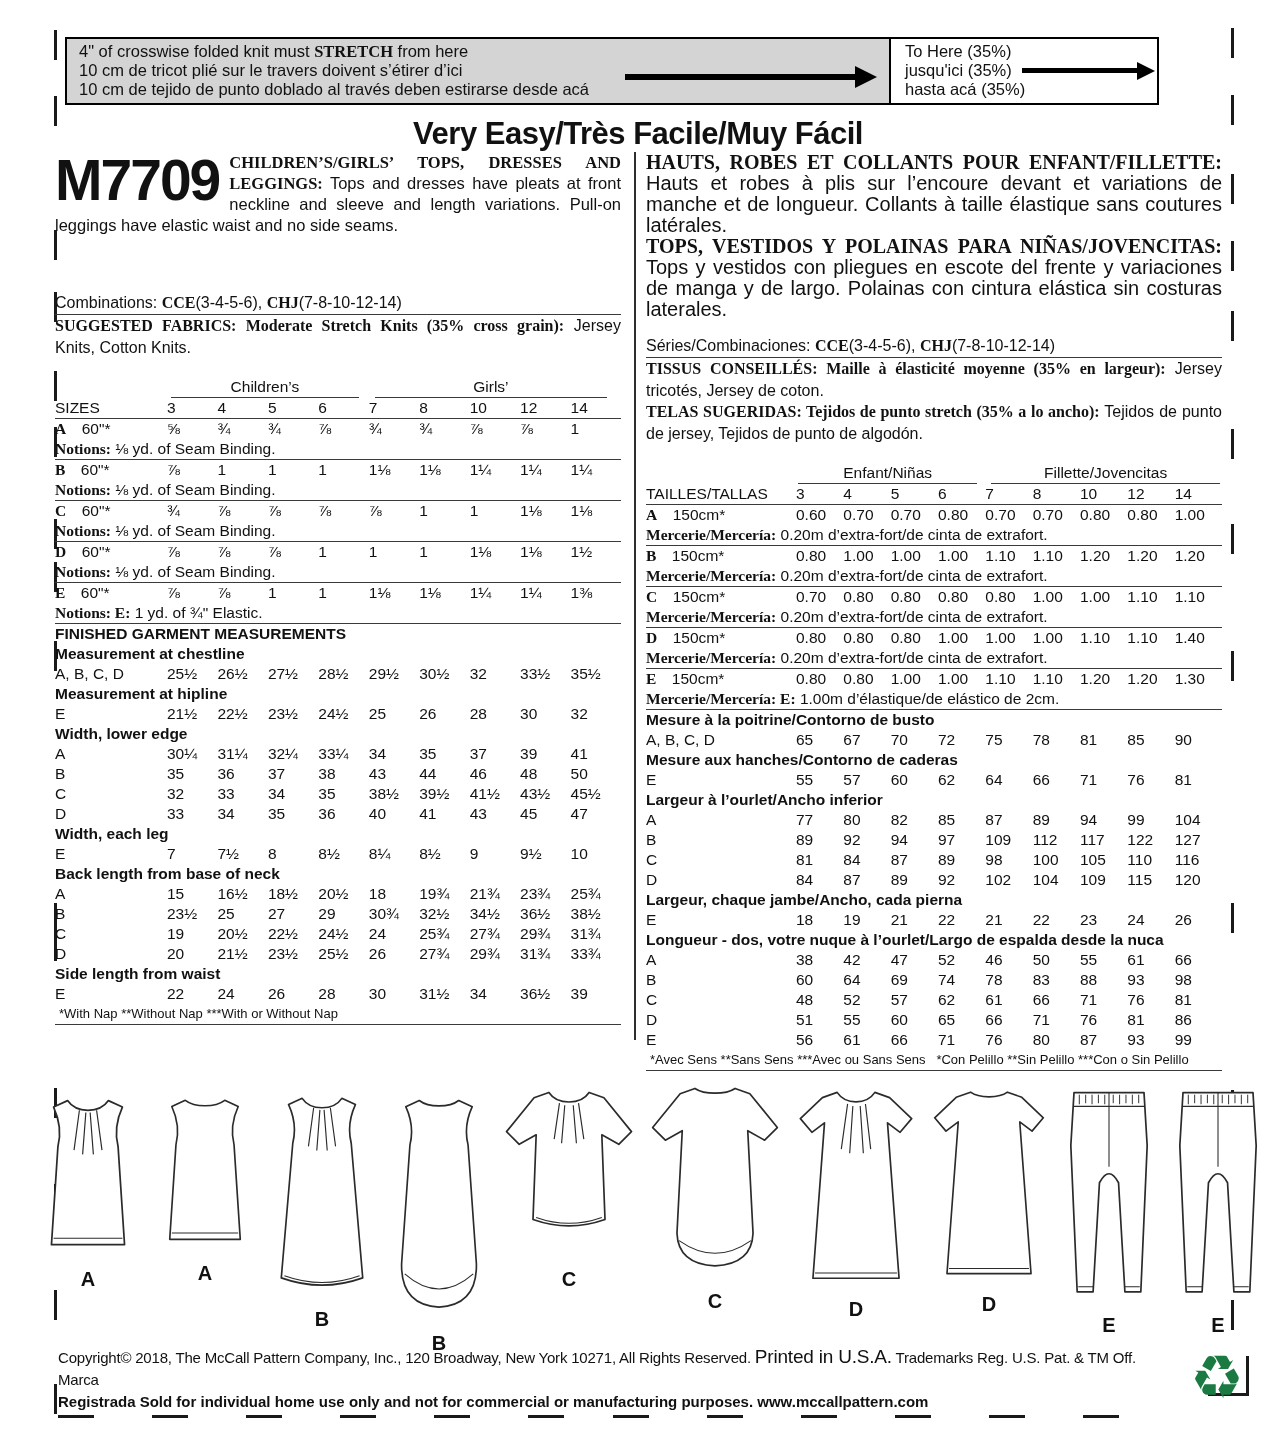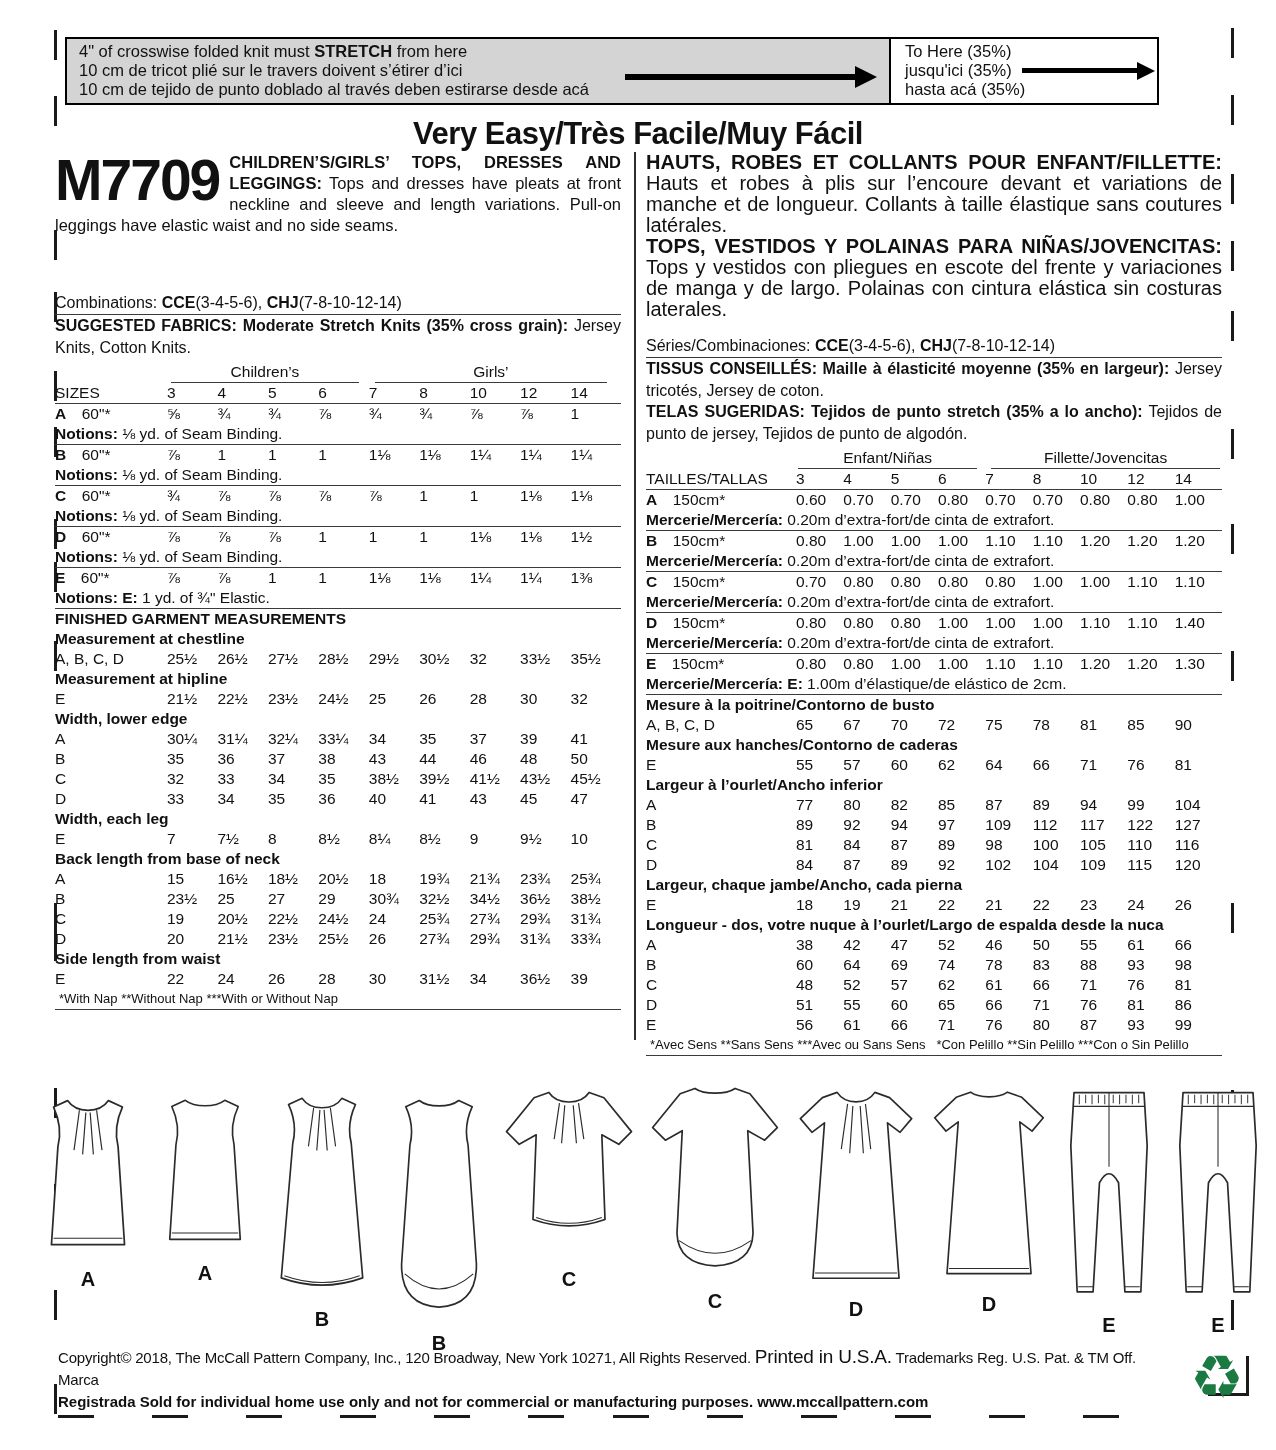--- a/index.html
+++ b/index.html
@@ -27,23 +27,23 @@
   
   .vdivider{position:absolute;left:634px;top:152px;width:1.5px;height:888px;background:#2e2e2e;}
   .col{position:absolute;top:152px;font-size:16px;}
   .col.leftc{left:55px;width:566px;}
   .col.rightc{left:646px;width:576px;}
   .patnum{float:left;font-size:57px;font-weight:bold;letter-spacing:-2px;line-height:0.92;margin:2px 10px 6px 0;}
   .desc{font-size:16.5px;line-height:21px;text-align:justify;min-height:138px;}
   .para{font-size:20px;line-height:21px;text-align:justify;}
   .combo{margin-top:2px;border-bottom:1.5px solid #3a3a3a;padding-bottom:1px;line-height:21px;}
   .fabrics{line-height:21.5px;text-align:justify;}
-  b{font-weight:bold;}
+  b{font-weight:bold;font-family:Liberation Serif, serif;}
   
-  .ptable{margin-top:3px;}
+  .ptable{margin-top:18px;}
   .trow{display:grid;align-items:baseline;line-height:20px;font-size:15.5px;}
   .lt .trow{grid-template-columns:112px repeat(9,1fr);}
   .rt .trow{grid-template-columns:150px repeat(9,1fr);}
   .trow.block{display:block;}
   .trow.rule{border-bottom:1.5px solid #3a3a3a;}
   .groups span{text-align:center;border-bottom:1.5px solid #3a3a3a;line-height:21px;}
   .lt .g1{grid-column:2 / span 4;margin:0 10px 0 4px;}
   .lt .g2{grid-column:6 / span 5;margin:0 14px 0 6px;}
   .rt .g1{grid-column:2 / span 4;margin:0 8px 0 2px;}
   .rt .g2{grid-column:6 / span 5;margin:0 2px 0 6px;}

